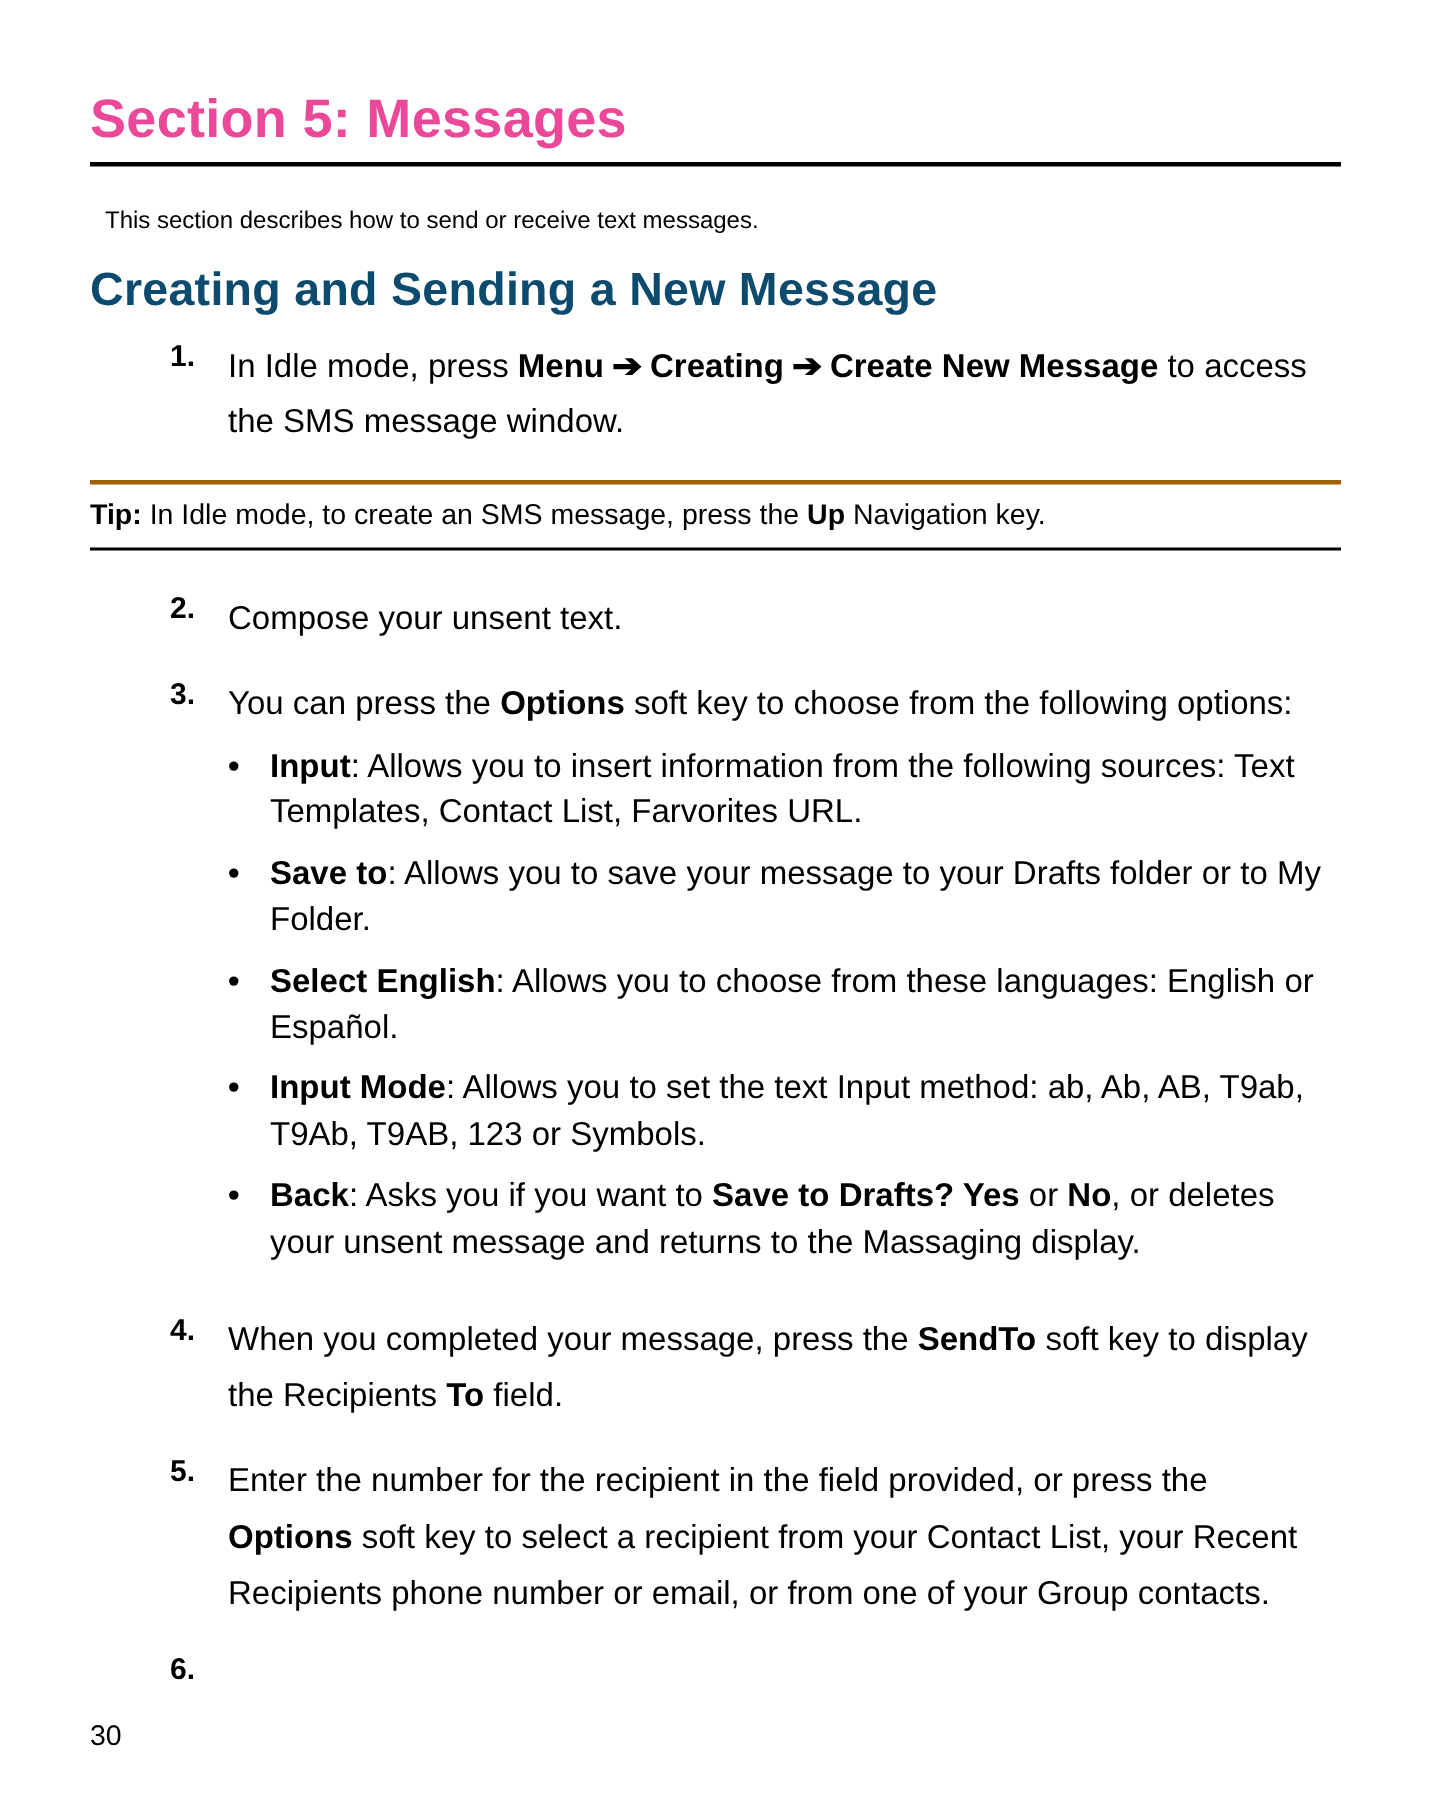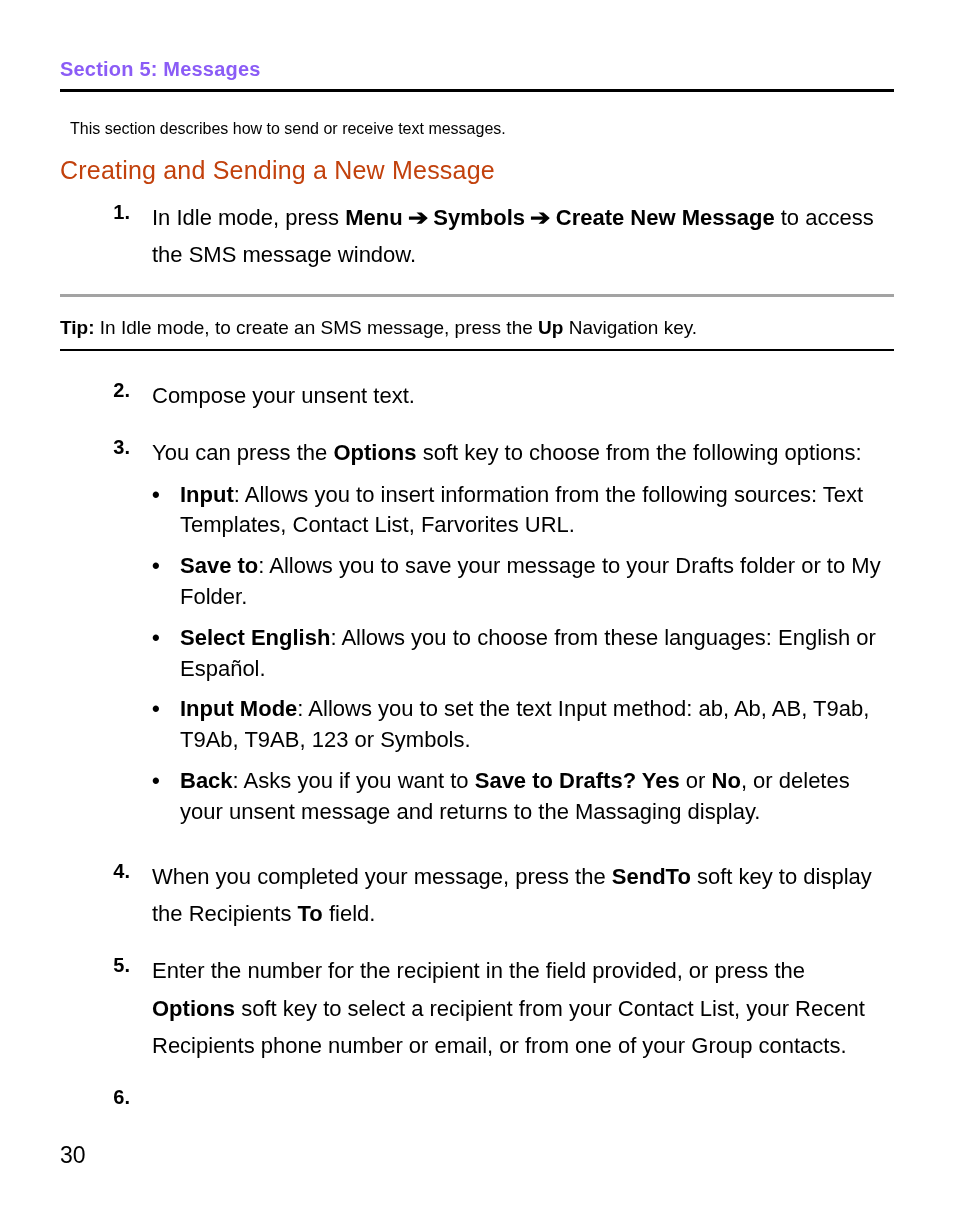--- a/index.html
+++ b/index.html
@@ -9,39 +9,39 @@
     color: #000;
     width: 954px;
     background: #fff;
   }
   .page {
     padding: 58px 60px 40px 60px;
   }
   .section-title {
     font-family: Arial, Helvetica, sans-serif;
     font-weight: 900;
-    font-size: 20px;
-    color: #8b5cf6;
+    font-size: 36px;
+    color: #ec4899;
     margin: 0 0 8px 0;
     letter-spacing: 0.2px;
   }
   .rule-thick {
     border: none;
     border-top: 3px solid #000;
     margin: 0 0 28px 0;
   }
   .intro {
     font-size: 16px;
     margin: 0 0 18px 10px;
   }
   .subheading {
     font-family: Arial, Helvetica, sans-serif;
-    font-weight: 400;
-    font-size: 25px;
-    color: #c2410c;
+    font-weight: 700;
+    font-size: 31px;
+    color: #0c4a6e;
     margin: 0 0 14px 0;
     letter-spacing: 0.2px;
   }
   ol.steps {
     list-style: none;
     padding: 0;
     margin: 0;
     counter-reset: none;
   }
   ol.steps > li {
@@ -57,23 +57,23 @@
     font-size: 20px;
     padding-right: 22px;
     padding-top: 2px;
   }
   ol.steps > li .body {
     font-size: 22px;
     line-height: 1.7;
     flex: 1;
   }
   .tip-block {
-    border-top: 3px solid #a3a3a3;
+    border-top: 3px solid #a16207;
     border-bottom: 2px solid #000;
-    padding: 20px 0 10px 0;
+    padding: 10px 0 10px 0;
     margin: 4px 0 26px 0;
     font-size: 19px;
   }
   .tip-label {
     font-weight: 700;
   }
   ul.bullets {
     list-style: none;
     padding: 0;
     margin: 8px 0 0 0;
@@ -97,21 +97,21 @@
   .bold-narrow { font-family: "Arial Narrow", Arial, sans-serif; font-weight: 700; font-stretch: condensed; }
   .arrow {
     font-weight: 700;
     display: inline-block;
     transform: scaleX(1.1);
   }
   .pagenum {
     position: absolute;
     bottom: 40px;
     left: 60px;
-    font-size: 23px;
+    font-size: 19px;
   }
   .page-wrap {
     position: relative;
     min-height: 1209px;
   }
 </style>
 </head>
 <body>
 
 <div class="page-wrap">
@@ -123,21 +123,21 @@
   <p class="intro">This section describes how to send or receive text messages.</p>
 
   <h2 class="subheading">Creating and Sending a New Message</h2>
 
   <ol class="steps">
     <li>
       <span class="num">1.</span>
       <span class="body">
         <span>In Idle mode, press </span><b class="bold-narrow">Menu</b>
         <span class="arrow">➔</span>
-        <b class="bold-narrow">Symbols</b>
+        <b class="bold-narrow">Creating</b>
         <span class="arrow">➔</span>
         <b class="bold-narrow">Create New Message</b><span> to access the SMS message window.</span>
       </span>
     </li>
   </ol>
 
   <div class="tip-block">
     <span class="tip-label">Tip:</span><span>  In Idle mode, to create an SMS message, press the </span><b>Up</b><span> Navigation key.</span>
   </div>
 

